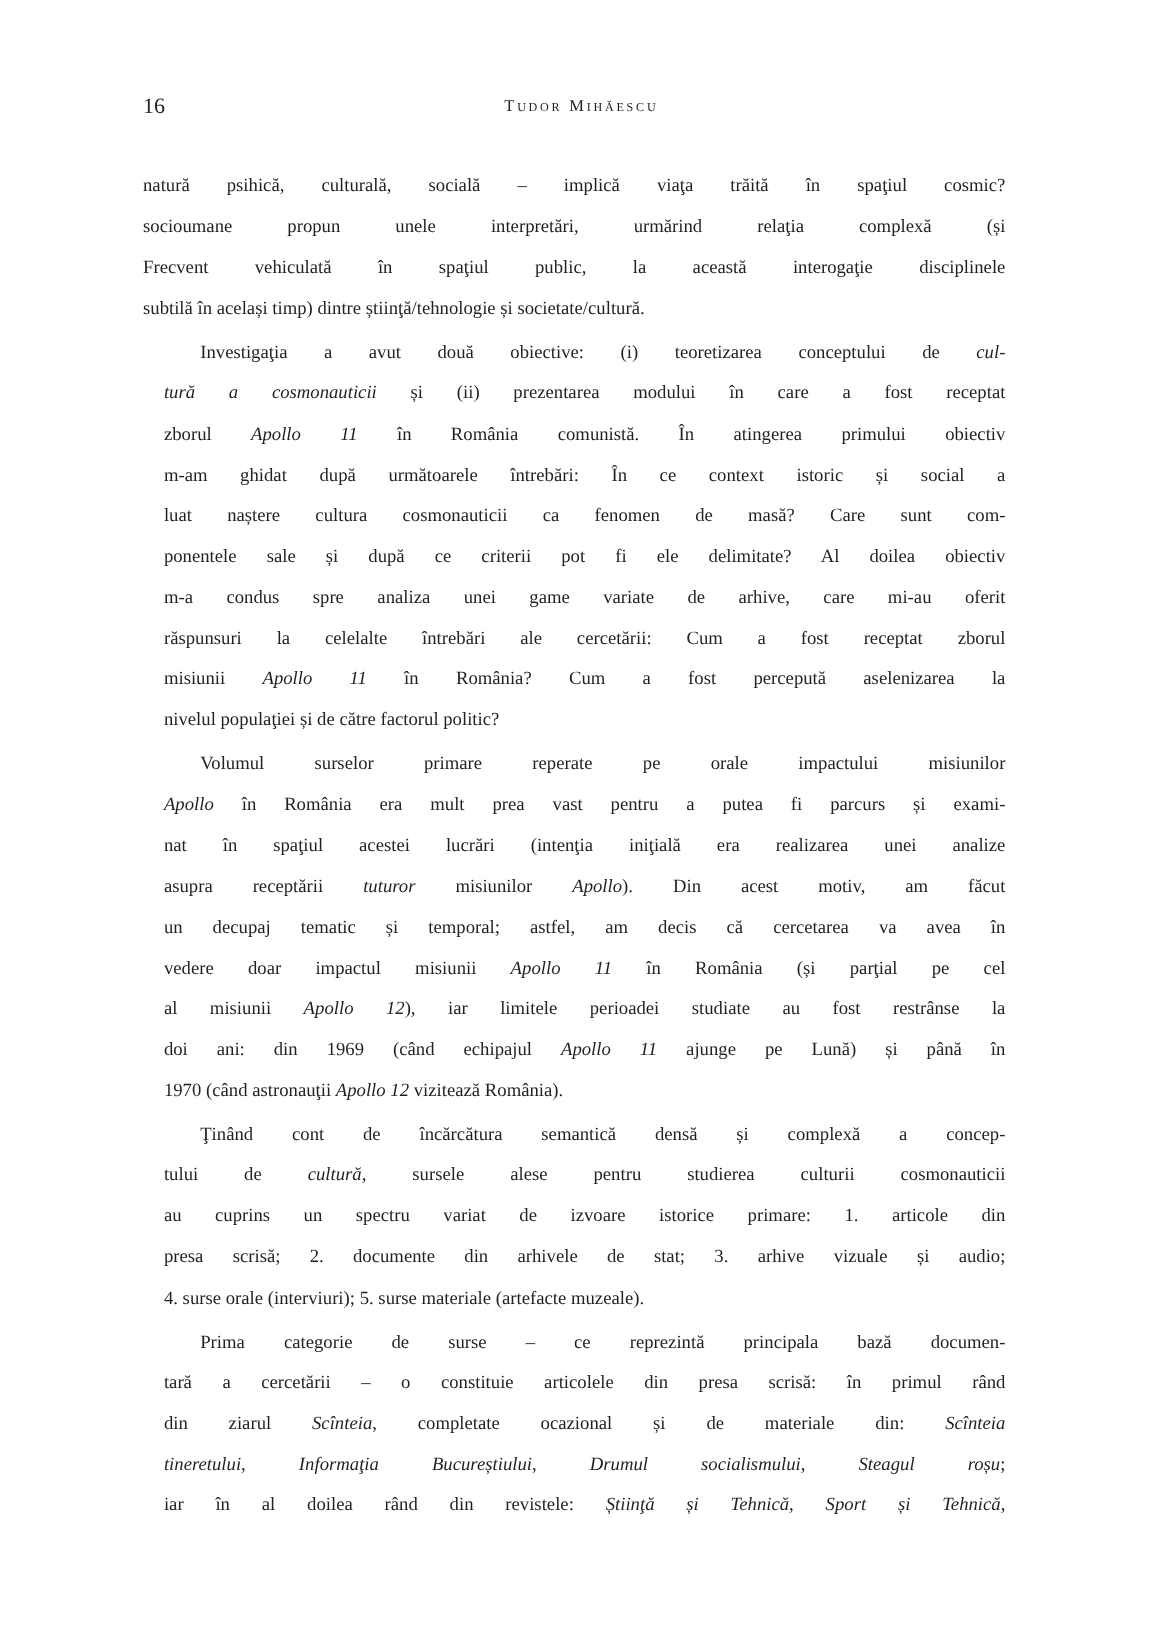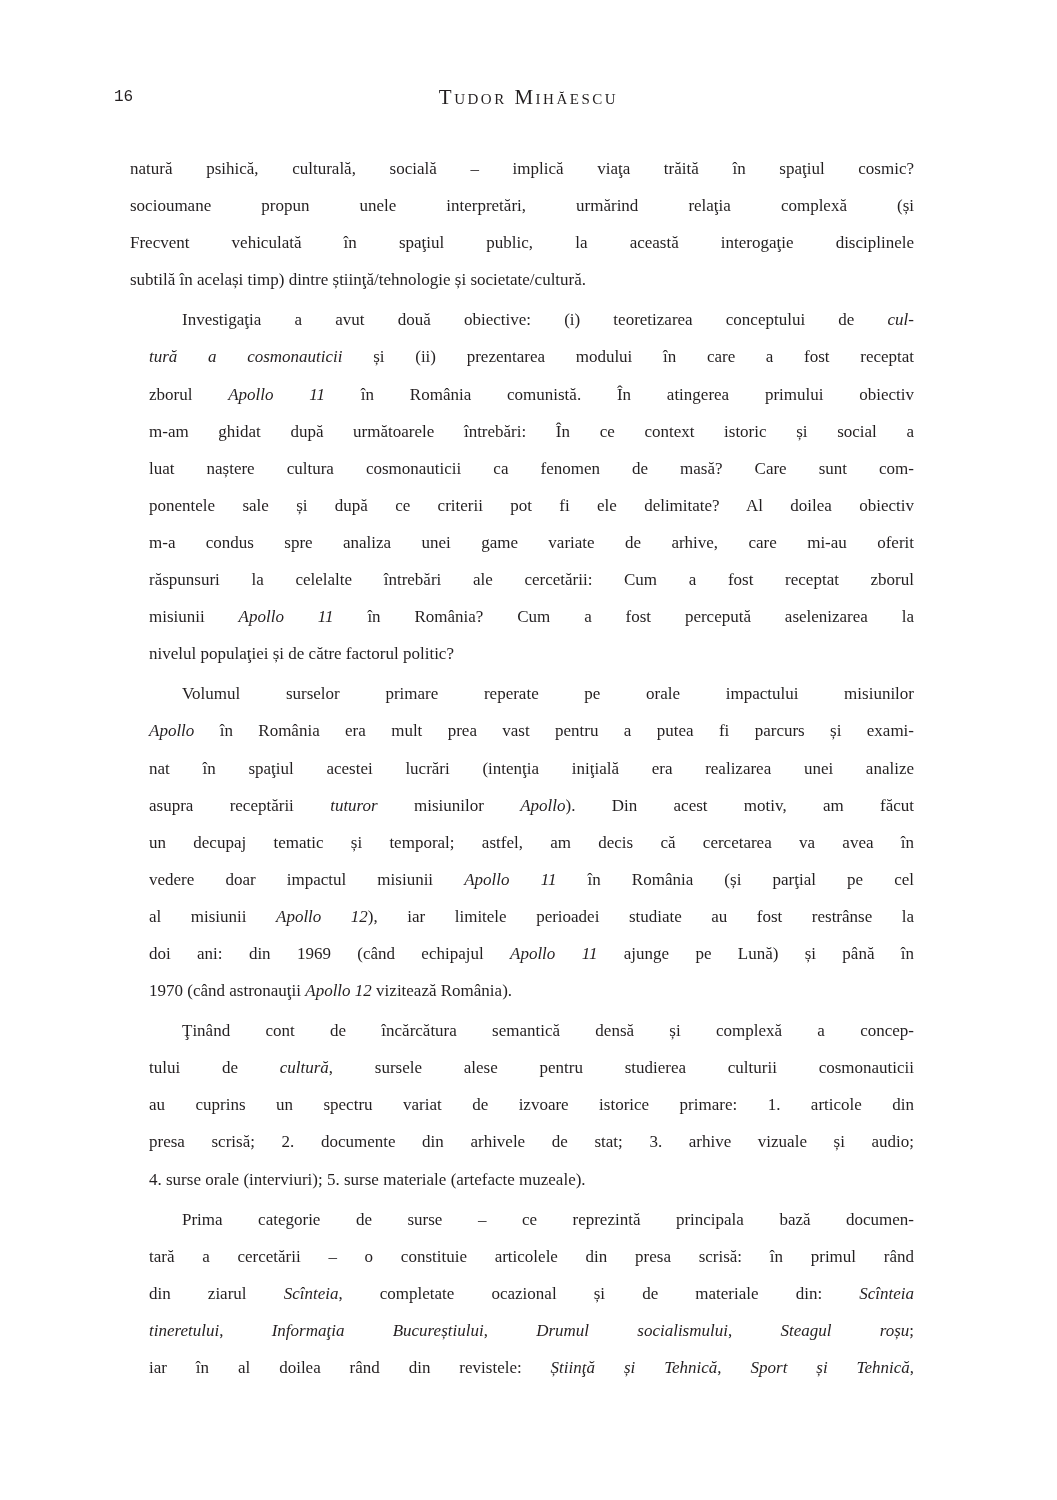--- a/index.html
+++ b/index.html
@@ -1,19 +1,19 @@
 <!DOCTYPE html>
 <html><head>
 <meta charset="utf-8">
 <style>
   html, body { margin: 0; padding: 0; background: #ffffff; }
   body { width: 1057px; height: 1500px; position: relative; overflow: hidden; }
   .page { position: absolute; left: 0; top: 0; width: 1057px; height: 1500px; background: #fff; color: #231f20; }
-  .folio { position: absolute; left: 114px; top: 84px; font-family: Liberation Mono, monospace; font-size: 16px; line-height: 26px; }
-  .running-head { position: absolute; left: 0; width: 1057px; top: 84px; text-align: center; font-family: "Liberation Serif", serif; font-size: 21px; line-height: 26px; font-variant: small-caps; letter-spacing: 2.5px; }
+  .folio { position: absolute; left: 130px; top: 84px; font-family: Liberation Serif, serif; font-size: 20px; line-height: 26px; }
+  .running-head { position: absolute; left: 0; width: 1057px; top: 84px; text-align: center; font-family: "Liberation Serif", serif; font-size: 15px; line-height: 26px; font-variant: small-caps; letter-spacing: 2.5px; }
   .body { position: absolute; left: 130px; top: 150px; width: 784px; font-family: "Liberation Serif", serif; font-size: 17px; line-height: 37.1px; text-align: justify; hyphens: manual; }
   .body p { margin: 0 0 0 0; }
   .body p + p { margin-top: 3px; margin-left: 19px; }
   .line { display: block; text-align: justify; text-align-last: justify; white-space: nowrap; overflow: visible; height: 37.1px; }
   .line.last { text-align-last: left; }
   .indent { padding-left: 33px; }
   i { font-style: italic; }
 </style>
 </head>
 <body>

